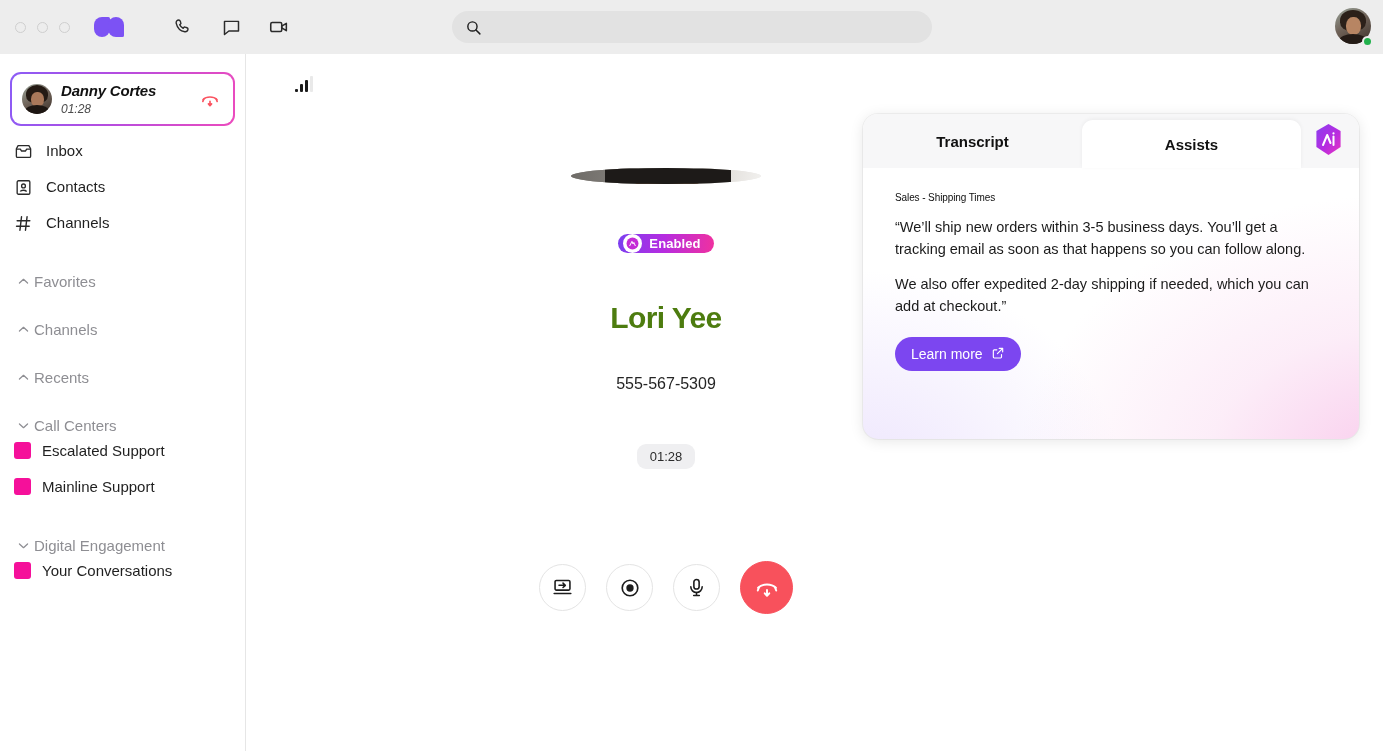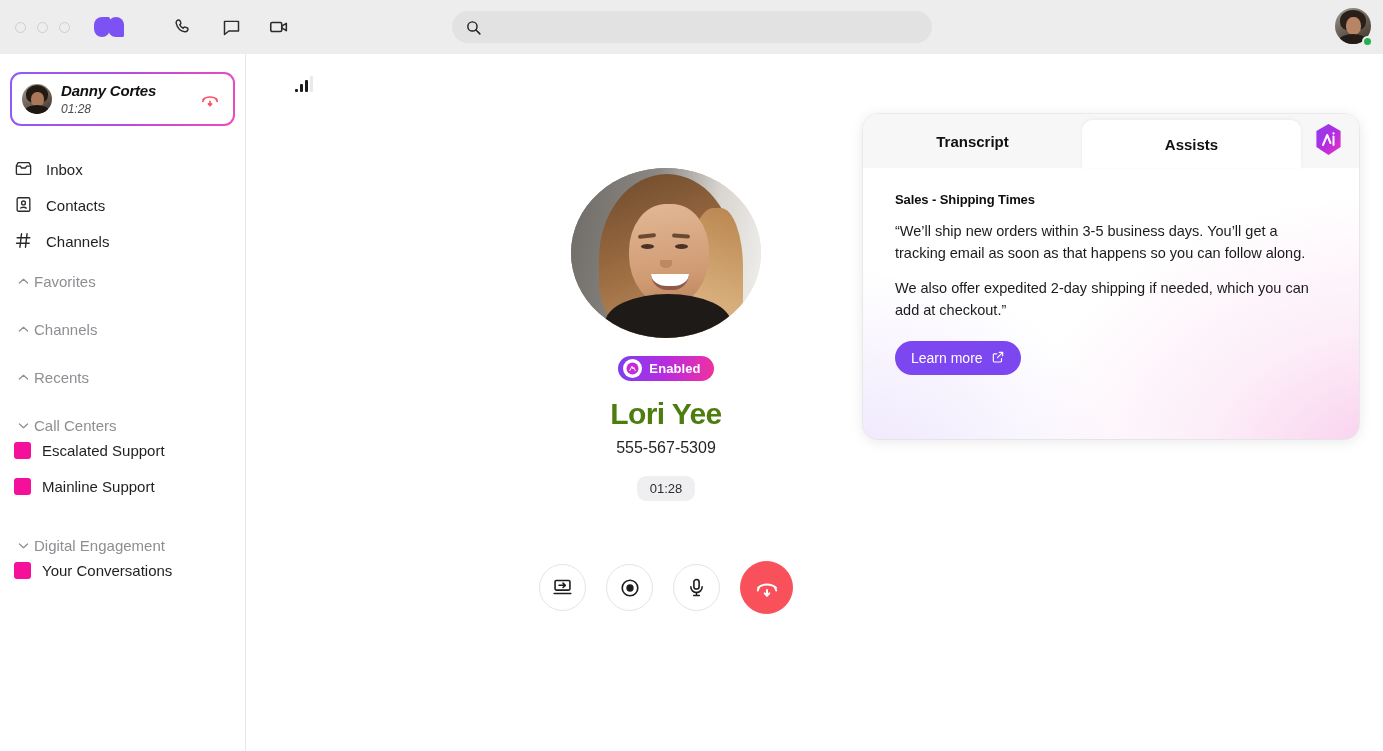--- a/index.html
+++ b/index.html
@@ -167,21 +167,21 @@
   .cc-avatar .h { position:absolute; left:4px; top:1px; width:22px; height:18px; border-radius:50% 50% 40% 40%; background:#241a14; }
   .cc-avatar .f { position:absolute; left:9px; top:8px; width:13px; height:15px; border-radius:46%; background:#a9785a; }
   .cc-avatar .b { position:absolute; left:3px; bottom:-3px; width:24px; height:12px; border-radius:50% 50% 0 0; background:#1d1612; }
   .cc-text { margin-left: 9px; flex: 1; min-width: 0; }
   .cc-name { font-size: 15px; font-weight: 700; color: #111; line-height: 18px; letter-spacing: -0.2px; }
   .cc-time { font-size: 12px; color: #4a4a4a; line-height: 16px; margin-top: 1px; }
   .cc-end { width: 26px; height: 26px; display:flex; align-items:center; justify-content:center; cursor: pointer; flex:none; }
 
   .navitem {
     display: flex;
-    align-items: flex-end;
+    align-items: flex-start;
     height: 36px;
     padding-left: 12px;
     cursor: pointer;
   }
   .navitem .nicon { width: 22px; display:flex; align-items:center; justify-content:center; flex:none; }
   .navitem .nlabel { margin-left: 12px; font-size: 15px; color: #1f1f1f; }
 
   .section {
     display: flex;
     align-items: center;
@@ -232,20 +232,21 @@
 
   .callstage {
     position: absolute;
     left: 0; top: 0;
     width: 840px;
     height: 560px;
     display: flex;
     flex-direction: column;
     align-items: center;
     padding-top: 114px;
+    gap: 32px;
   }
   .big-avatar {
     width: 190px; height: 190px;
     border-radius: 50%;
     position: relative;
     overflow: hidden;
     background: linear-gradient(115deg,#8d8a85 0%,#7a746d 38%,#cfcac4 62%,#efeeec 100%);
   }
   .ba-bg {
     position:absolute; inset:0;
@@ -416,22 +417,22 @@
   }
   .ai-hex {
     position: absolute;
     right: 15px; top: 9px;
     width: 31px; height: 34px;
   }
   .assist-body {
     padding: 24px 32px 0 32px;
   }
   .assist-title {
-    font-size: 13px;
-    font-weight: 700;
+    font-size: 10px;
+    font-weight: 400;
     color: #0e0e0e;
     letter-spacing: -0.1px;
   }
   .assist-p {
     margin-top: 13px;
     font-size: 14.5px;
     line-height: 22px;
     color: #1b1b1b;
   }
   .learn-btn {

